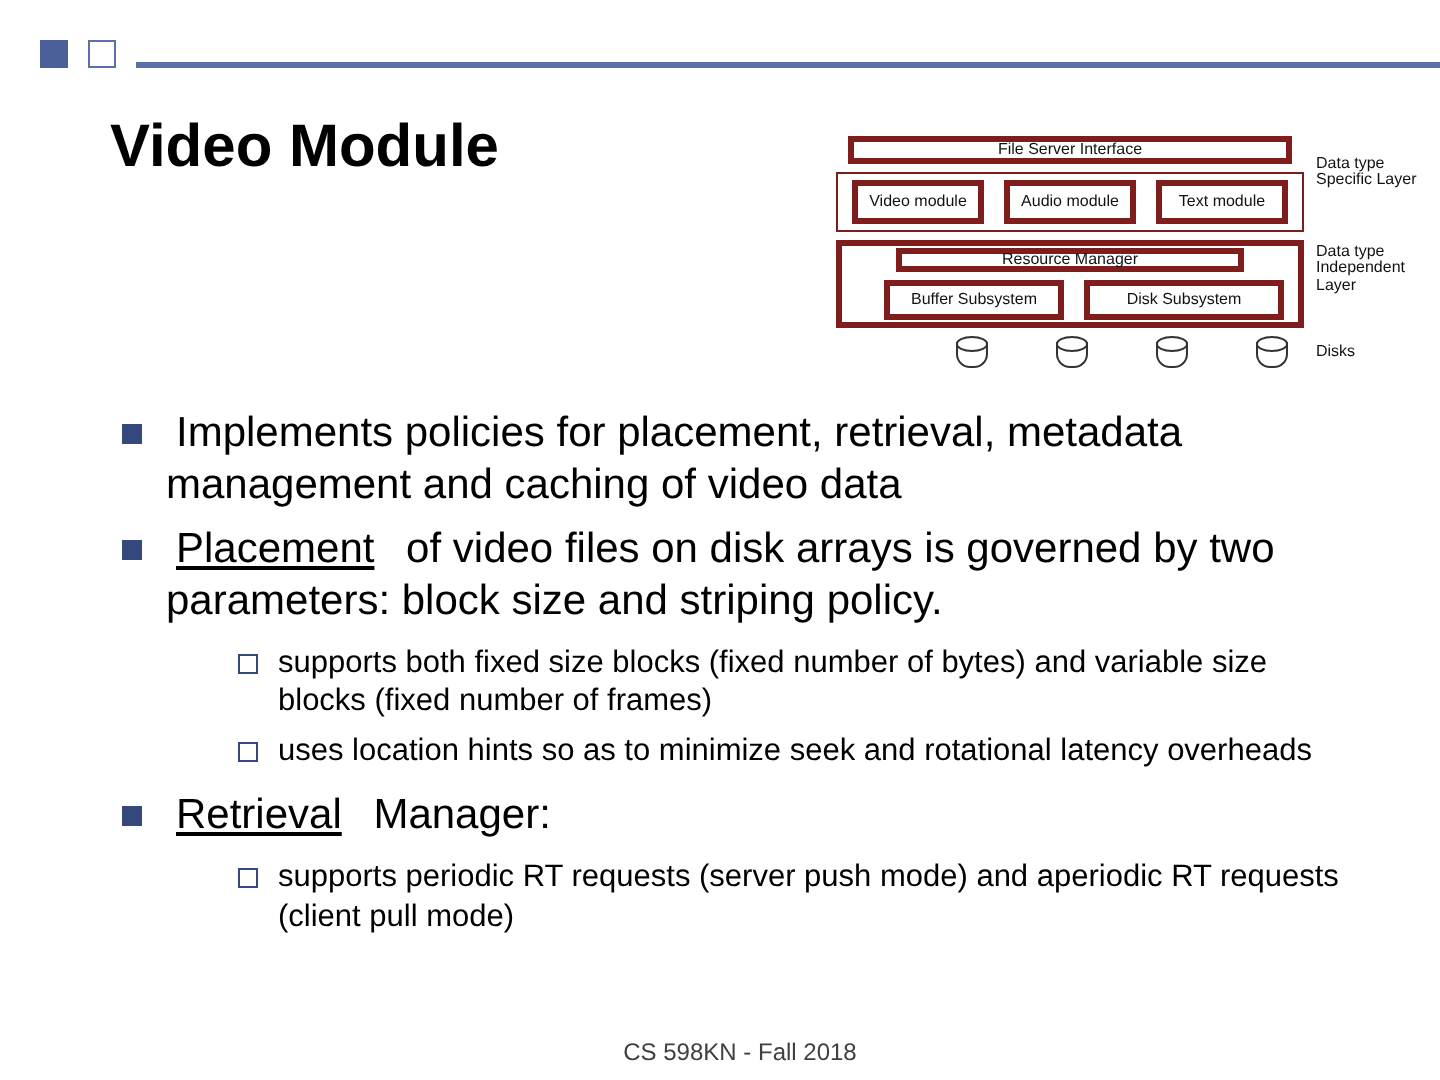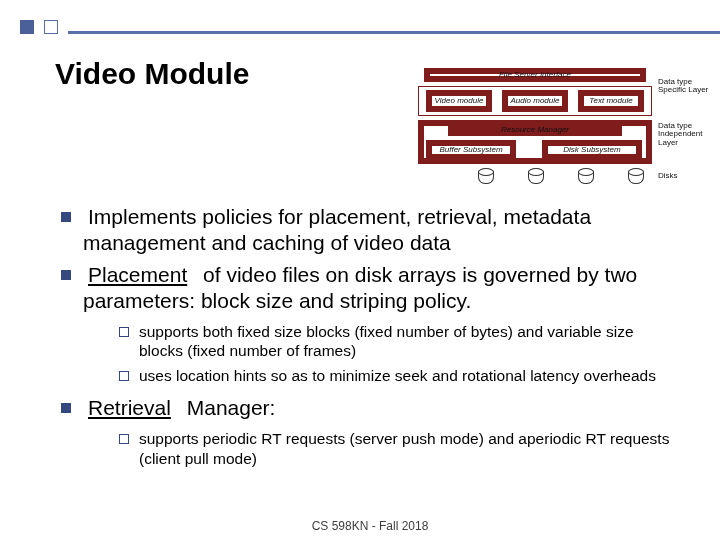--- a/index.html
+++ b/index.html
@@ -90,28 +90,27 @@
     top: 48px;
     left: 398px;
     width: 300px;
     height: 120px;
     font-size: 8px;
     color: #111;
     filter: blur(0.3px);
   }
   .dbox {
     position: absolute;
-    border: 6px solid #7f1d1d;
+    border: 3px solid #7f1d1d;
     background: #fff;
     display: flex;
     align-items: center;
     justify-content: center;
     text-align: center;
     line-height: 1.05;
-    font-style: italic;
   }
   .dlabel {
     position: absolute;
     line-height: 1.05;
   }
   .cyl {
     position: absolute;
     width: 14px; height: 16px;
   }
   .cyl::before {
@@ -147,21 +146,21 @@
 <div class="diagram">
   <div class="dbox" style="left:6px; top:0; width:222px; height:14px;">File Server Interface</div>
   <div class="dbox" style="left:0; top:18px; width:234px; height:30px; border-width:1px;"></div>
   <div class="dbox" style="left:8px; top:22px; width:66px; height:22px;">Video module</div>
   <div class="dbox" style="left:84px; top:22px; width:66px; height:22px;">Audio module</div>
   <div class="dbox" style="left:160px; top:22px; width:66px; height:22px;">Text module</div>
   <div class="dlabel" style="left:240px; top:10px; width:58px;">Data type Specific Layer</div>
 
   <div class="dbox" style="left:0; top:52px; width:234px; height:44px;"></div>
   <div class="dbox" style="left:30px; top:56px; width:174px; height:12px;">Resource Manager</div>
-  <div class="dbox" style="left:8px; top:72px; width:90px; height:20px;">Buffer Subsystem</div>
+  <div class="dbox" style="left:24px; top:72px; width:90px; height:20px;">Buffer Subsystem</div>
   <div class="dbox" style="left:124px; top:72px; width:100px; height:20px;">Disk Subsystem</div>
   <div class="dlabel" style="left:240px; top:54px; width:62px;">Data type Independent Layer</div>
 
   <div class="cyl" style="left:60px; top:100px;"></div>
   <div class="cyl" style="left:110px; top:100px;"></div>
   <div class="cyl" style="left:160px; top:100px;"></div>
   <div class="cyl" style="left:210px; top:100px;"></div>
   <div class="dlabel" style="left:240px; top:104px;">Disks</div>
 </div>
 

